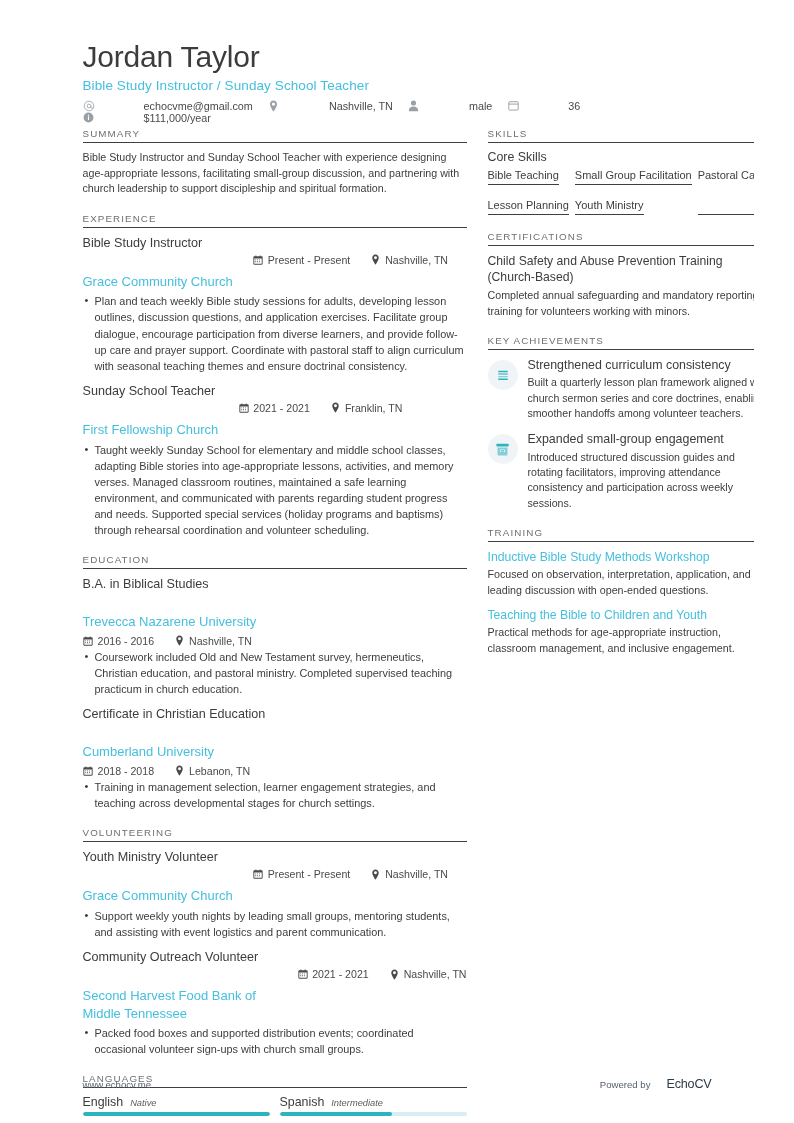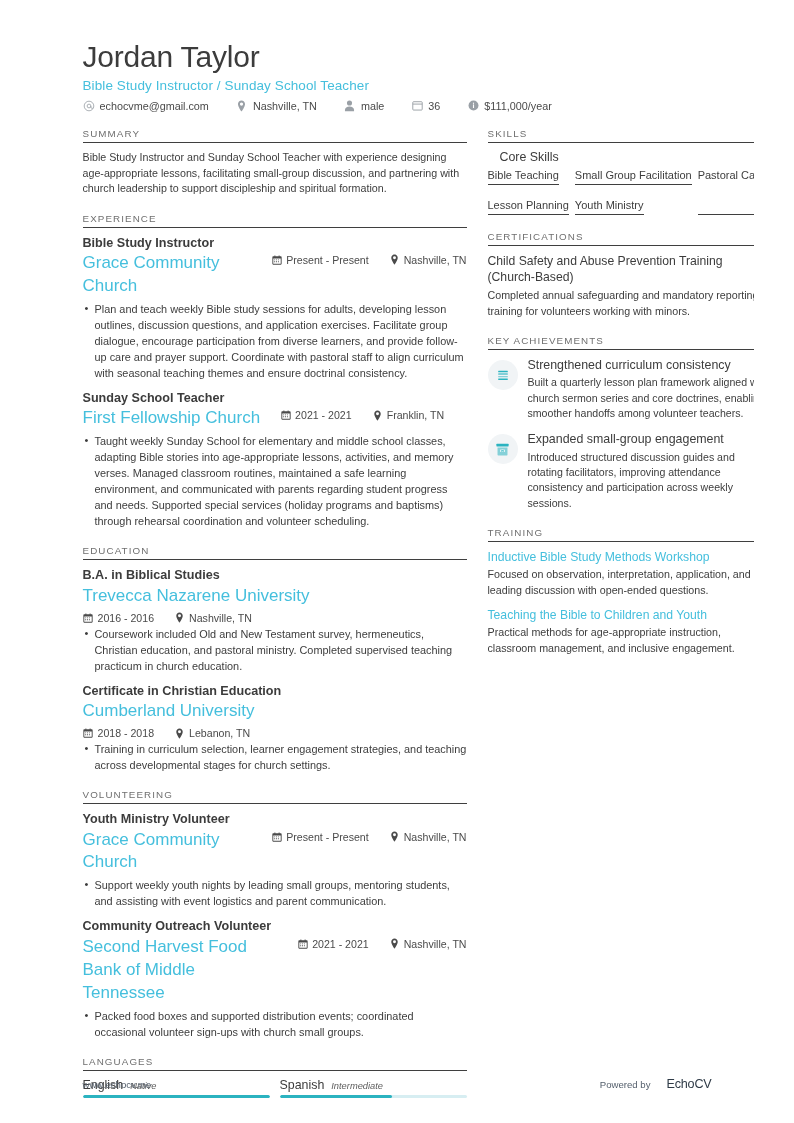--- a/index.html
+++ b/index.html
@@ -40,22 +40,23 @@
     display: flex;
     align-items: center;
     flex-wrap: wrap;
     gap: 0;
     font-size: 10.8px;
     color: #4a4a4a;
   }
   .contact-item {
     display: inline-flex;
     align-items: flex-end;
-    margin-right: 27px;
+    margin-right: 15px;
     white-space: nowrap;
+    gap: 44px;
   }
   .contact-item .ci {
     display: inline-flex;
     align-items: center;
     justify-content: center;
     width: 12px;
     height: 12px;
     margin-right: 5px;
     color: #9aa0a6;
     flex: 0 0 auto;
@@ -88,38 +89,39 @@
   .sec-rule {
     border-top: 1.6px solid #3f3f3f;
     margin-bottom: 7px;
   }
 
   
   .entry { margin-bottom: 9px; }
   .entry-title {
     font-size: 12.6px;
     color: #3c3c3c;
-    font-weight: 700;
+    font-weight: 400;
     line-height: 1.3;
     margin-bottom: 1px;
   }
   .entry-meta {
     display: flex;
     align-items: flex-start;
     flex-wrap: nowrap;
     font-size: 10.6px;
     color: #4a4a4a;
     margin-bottom: 3px;
   }
   .entry-org {
     color: #45bfdd;
-    font-size: 17px;
+    font-size: 13px;
     line-height: 1.35;
     flex: 0 1 auto;
     max-width: 200px;
+    margin-top: 21px;
   }
   .meta-span {
     display: inline-flex;
     align-items: center;
     white-space: nowrap;
     margin-left: 20px;
     padding-top: 2px;
   }
   .meta-span .ci {
     display: inline-flex;
@@ -170,21 +172,20 @@
     border-radius: 2px;
     overflow: hidden;
   }
   .lang-fill { height: 100%; background: #2bb3c0; border-radius: 2px; }
 
   
   .skills-group-name {
     font-size: 12.4px;
     color: #3c3c3c;
     margin-bottom: 5px;
-    margin-left: 12px;
   }
   .skill-rows { display: flex; flex-direction: row; gap: 6px; }
   .skill-row { display: flex; flex-wrap: wrap; gap: 14px; }
   .skill-tag {
     font-size: 11px;
     color: #3d3d3d;
     padding-bottom: 3px;
     border-bottom: 1.3px solid #3f3f3f;
     white-space: nowrap;
   }
@@ -421,21 +422,21 @@
                 <span class="meta-span">
                   <span class="ci">
                     <svg width="9" height="11" viewBox="0 0 12 16" fill="currentColor">
                       <path d="M6 0.6C3.4.6 1.3 2.7 1.3 5.3c0 3.4 4 9.3 4.2 9.5a.6.6 0 0 0 1 0c.2-.2 4.2-6.1 4.2-9.5C10.7 2.7 8.6.6 6 .6zm0 6.9a2.1 2.1 0 1 1 0-4.3 2.1 2.1 0 0 1 0 4.3z"></path>
                     </svg>
                   </span>
                   <span>Lebanon, TN</span>
                 </span>
               </div>
               <ul class="bullets">
-                <li>Training in curriculum selection, learner engagement strategies, and teaching across developmental stages for church settings.</li>
+                <li>Training in management selection, learner engagement strategies, and teaching across developmental stages for church settings.</li>
               </ul>
             </div>
           </div>
       </div>
 
       <div class="section">
         <div class="sec-title">VOLUNTEERING</div>
         <div class="sec-rule"></div>
         <div id="volunteering-list">
             <div class="entry">

